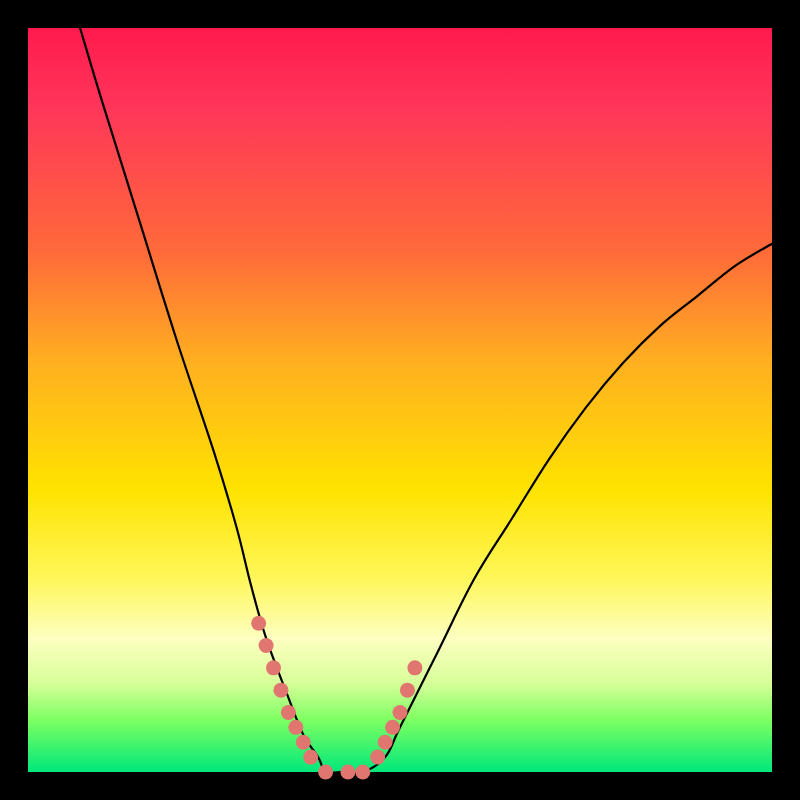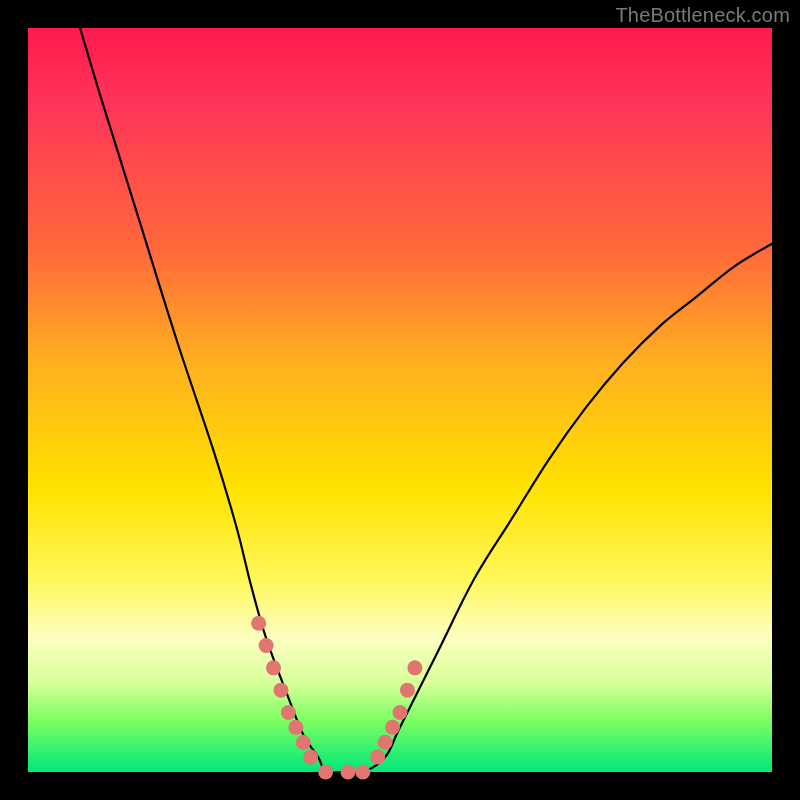--- a/index.html
+++ b/index.html
@@ -56,21 +56,20 @@
     top: 0;
     width: 744px;
     height: 744px;
     overflow: visible;
   }
 </style>
 </head>
 <body>
 
 <div class="frame">
-  <div class="watermark">TheBottleneck.com</div>
   <div class="plot">
     <svg class="curve" viewBox="0 0 744 744">
       <path id="main-curve" fill="none" stroke="#000" stroke-width="2.2" stroke-linecap="round" stroke-linejoin="round" d="M 52.080000000000005,0 C 56.09760000000001,13.391999999999996 63.686400000000006,39.58079999999997 74.4,74.39999999999998 C 85.1136,109.21919999999999 98.208,150.58560000000006 111.6,193.44000000000005 C 124.99199999999999,236.29440000000005 135.40800000000002,270.9648 148.8,312.48 C 162.192,353.9952 175.2864,390.59999999999997 186,424.08 C 196.7136,457.56 201.62400000000002,474.37440000000004 208.32000000000002,498.48 C 215.01600000000002,522.5856 217.8432,537.912 223.2,558 C 228.55679999999998,578.088 231.38400000000001,589.9920000000001 238.08,610.08 C 244.776,630.168 253.70399999999998,652.1904000000001 260.4,669.6 C 267.09599999999995,687.0096 269.92319999999995,696.0863999999999 275.28,706.8 C 280.6368,717.5136 286.1424,722.424 290.16,729.12 C 294.17760000000004,735.816 293.5824,741.3216 297.6,744 C 301.61760000000004,746.6784 305.784,744 312.47999999999996,744 C 319.17599999999993,744 326.7648,746.6784 334.8,744 C 342.83520000000004,741.3216 350.424,737.1552 357.12,729.12 C 363.81600000000003,721.0848 362.6256,718.1088 372,699.36 C 381.3744,680.6112 395.80800000000005,651.744 409.20000000000005,624.96 C 422.59200000000004,598.176 433.008,574.6655999999999 446.4,550.56 C 459.792,526.4544 470.208,512.4671999999999 483.6,491.03999999999996 C 496.992,469.6128 507.40799999999996,451.60800000000006 520.8,431.52000000000004 C 534.192,411.432 544.608,396.8496 558,379.44 C 571.392,362.0304 581.808,349.53119999999996 595.2,334.79999999999995 C 608.5920000000001,320.06879999999995 619.008,309.6528 632.4,297.6 C 645.7919999999999,285.54720000000003 656.2080000000001,278.55359999999996 669.6,267.84 C 682.992,257.1264 693.4079999999999,247.4544 706.8,238.07999999999998 C 720.192,228.70559999999998 737.304,219.77759999999998 744,215.76"></path>
       <g id="dots">
           <circle cx="230.64" cy="595.2" r="7.5" fill="#e0766f"></circle>
           <circle cx="238.08" cy="617.52" r="7.5" fill="#e0766f"></circle>
           <circle cx="245.52" cy="639.84" r="7.5" fill="#e0766f"></circle>
           <circle cx="252.96" cy="662.16" r="7.5" fill="#e0766f"></circle>
           <circle cx="260.4" cy="684.48" r="7.5" fill="#e0766f"></circle>
           <circle cx="267.84" cy="699.36" r="7.5" fill="#e0766f"></circle>

